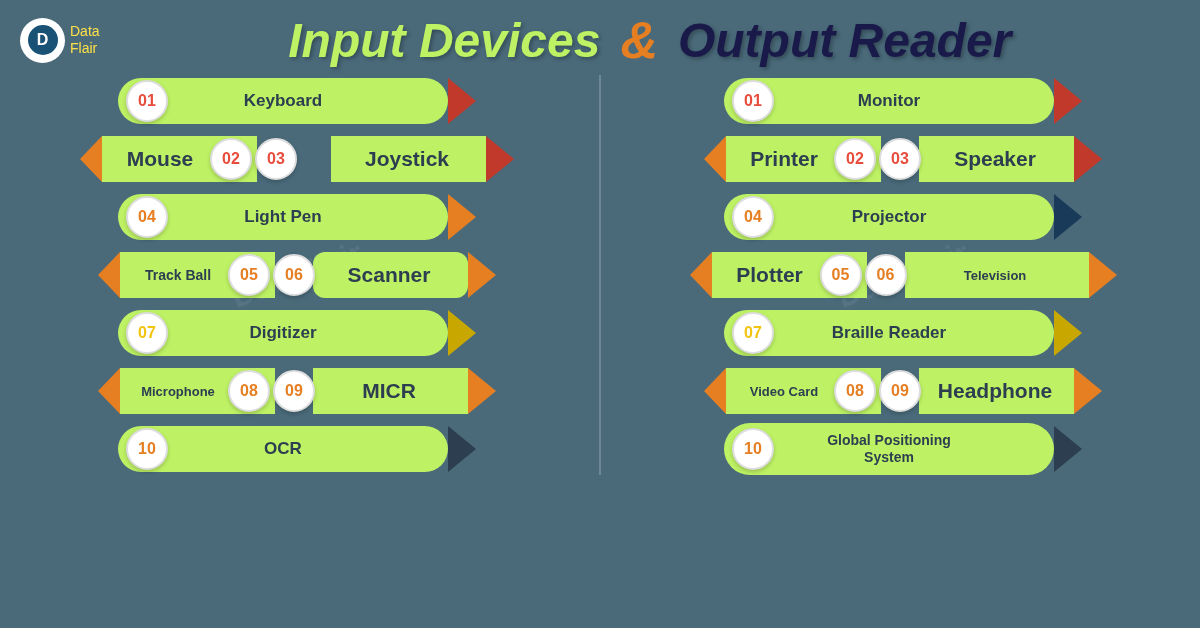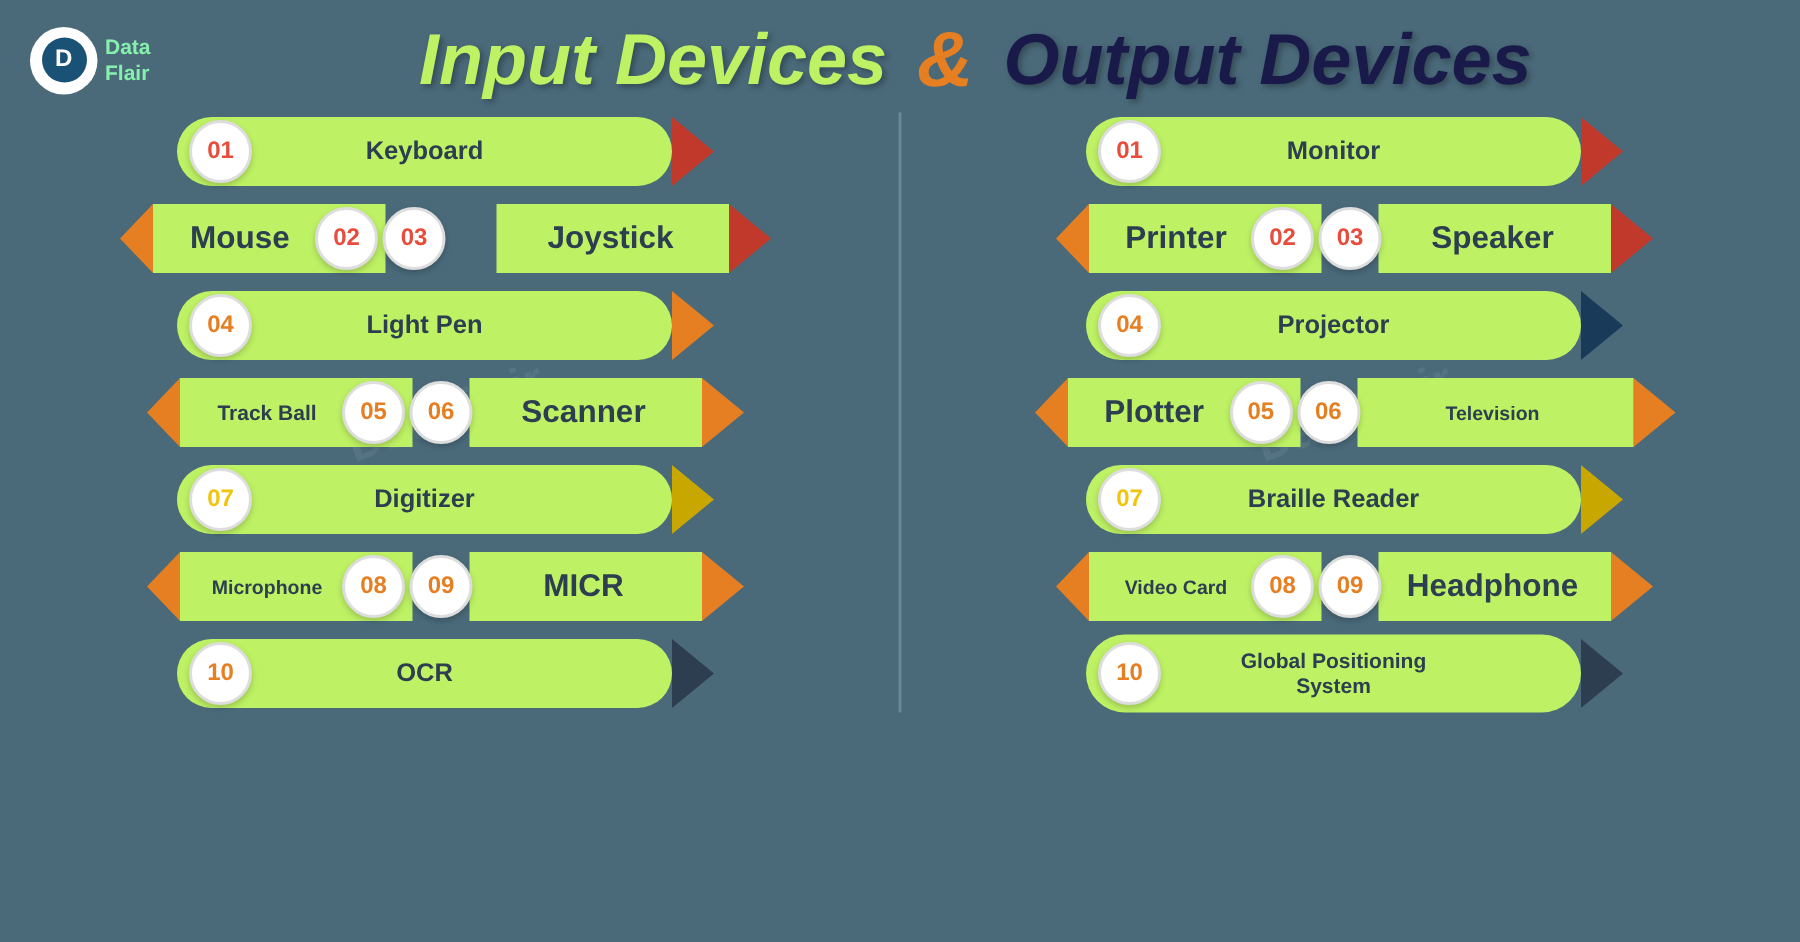--- a/index.html
+++ b/index.html
@@ -46,22 +46,22 @@
       justify-content: center;
     }
 
     .logo-d {
       color: white;
       font-weight: bold;
       font-size: 16px;
     }
 
     .logo-text {
-      color: #86efac;
-      font-weight: bold;
+      color: #fde047;
+      font-weight: normal;
       font-size: 14px;
       line-height: 1.2;
     }
 
     .main-title {
       display: flex;
       align-items: center;
       gap: 20px;
       flex: 1;
       justify-content: center;
@@ -246,21 +246,21 @@
         <div class="logo-inner">
           <span class="logo-d">D</span>
         </div>
       </div>
       <div class="logo-text" style="white-space:pre">Data
 Flair</div>
     </div>
     <div class="main-title">
       <span class="title-input">Input Devices</span>
       <span class="title-amp">&amp;</span>
-      <span class="title-output">Output Devices</span>
+      <span class="title-output">Output Reader</span>
     </div>
   </div>
 
   <div class="content">
 
     <div class="column">
       <div class="col-watermark">DataFlair</div>
 
       <div class="row row-single">
         <div style="display:flex;align-items:center;position:relative;">
@@ -311,21 +311,21 @@
         <div class="left-orange-arrow"></div>
         <div class="pill" style="width:155px;border-radius:0;padding:0 5px 0 8px;justify-content:space-between;">
           <span class="pill-label small-label" style="font-size:14px;">Track Ball</span>
           <div class="num-circle">
               <span class="num-orange">05</span>
             </div>
         </div>
         <div class="num-circle" style="z-index:3;margin:0 -2px;">
             <span class="num-orange">06</span>
           </div>
-        <div class="pill" style="width:155px;border-radius:0;padding:0 8px 0 5px;justify-content:space-between;">
+        <div class="pill" style="width:155px;border-radius:12px;padding:0 8px 0 5px;justify-content:space-between;">
           <span class="pill-label small-label">Scanner</span>
         </div>
         <div class="arrow-right arr-orange"></div>
       </div>
 
       <div class="row row-single">
         <div style="display:flex;align-items:center;position:relative;">
           <div class="pill pill-single" style="padding-left:10px; width:330px;">
             <div class="circle-overlap" style="left:8px;">
               <div class="num-circle">

